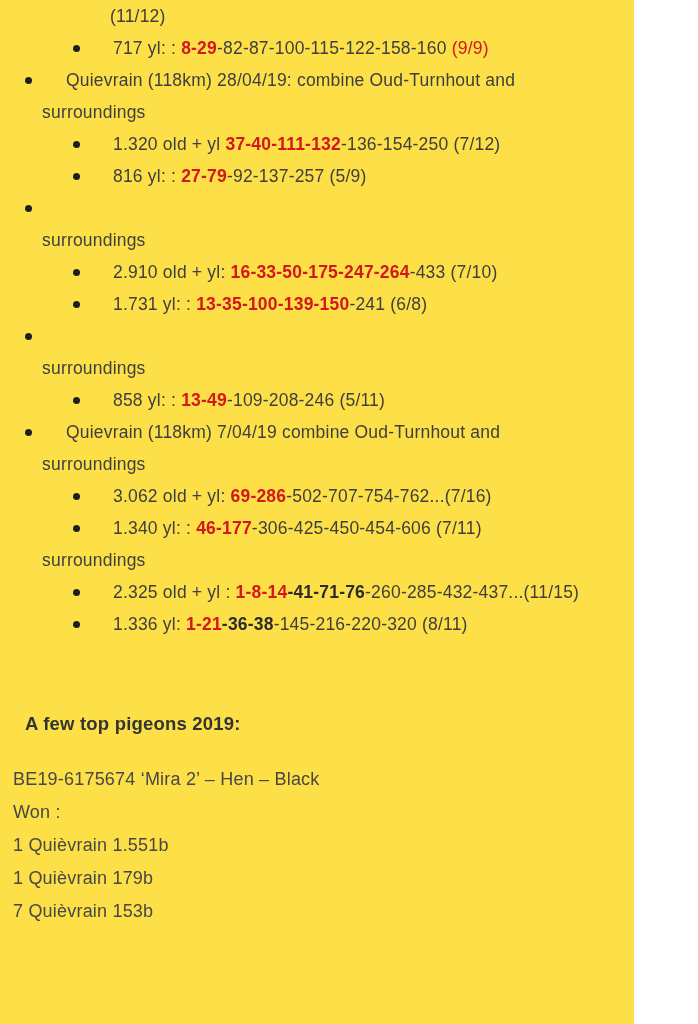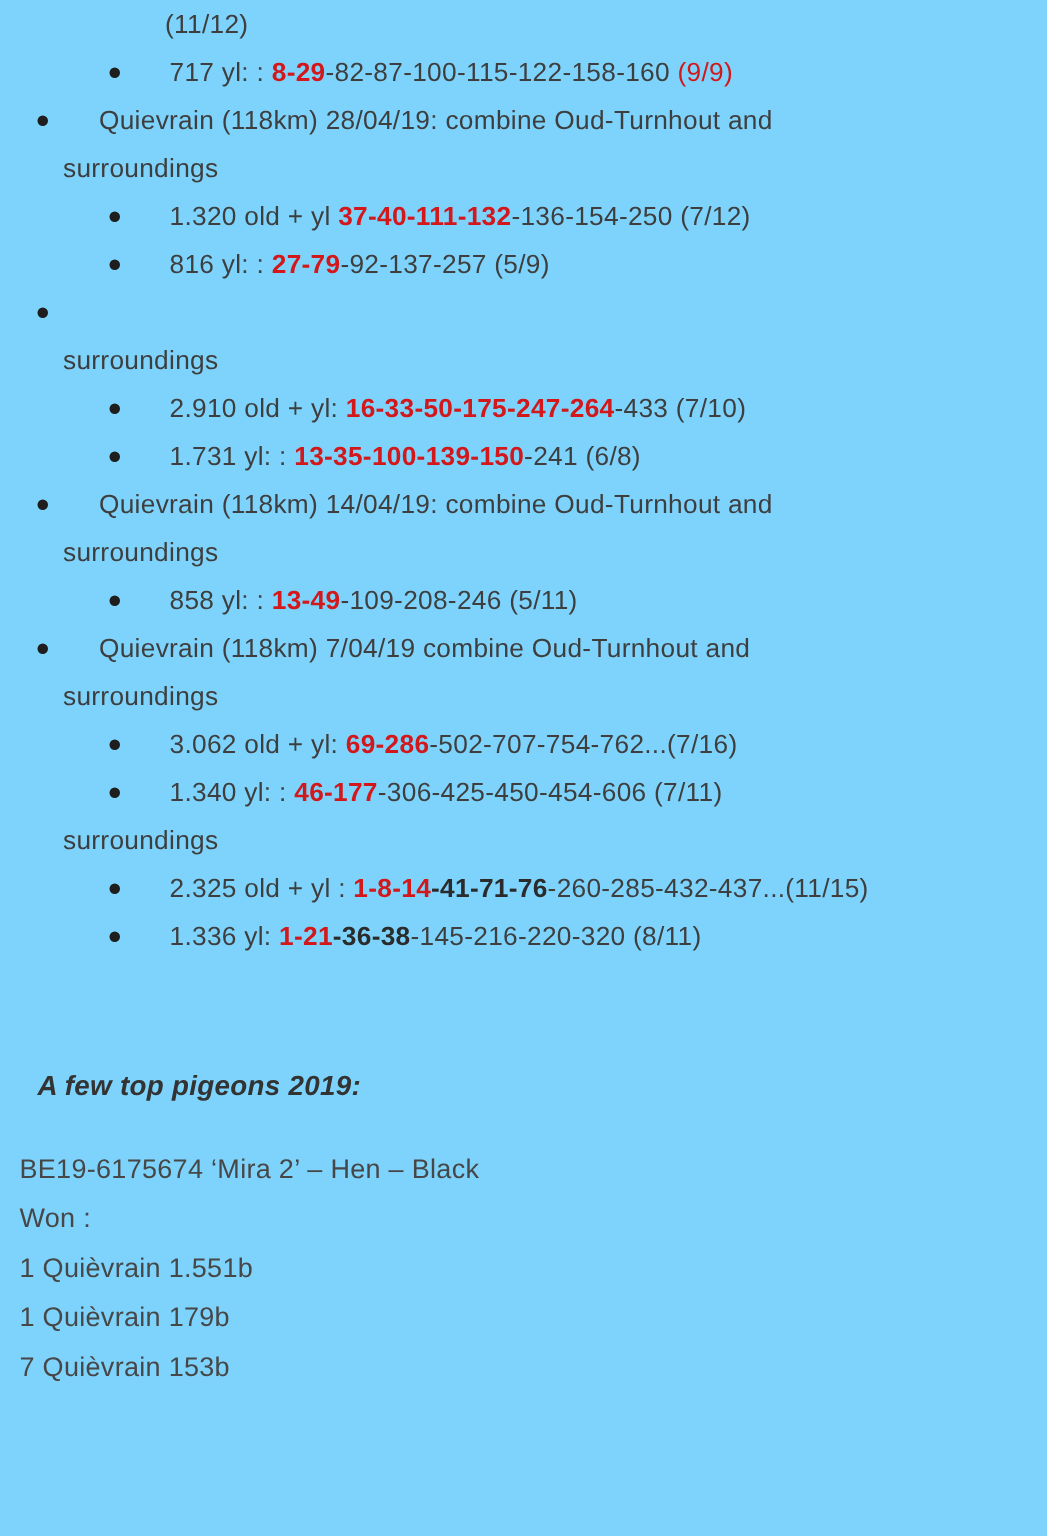--- a/index.html
+++ b/index.html
@@ -5,23 +5,23 @@
   * { margin: 0; padding: 0; box-sizing: border-box; }
   html, body {
     width: 698px;
     height: 1024px;
     background: #ffffff;
     overflow: hidden;
     font-family: "Liberation Sans", "DejaVu Sans", sans-serif;
   }
   .page {
     position: relative;
-    width: 698px;
+    width: 634px;
     height: 1024px;
-    background: #7dd3fc;
+    background: #fde047;
   }
 
   
   .results-list {
     padding-top: 0;
     font-size: 17.5px;
     letter-spacing: 0.2px;
     color: #3e3e3e;
   }
   .line {
@@ -53,21 +53,20 @@
   .seg-red        { color: #d2181b; font-weight: 400; }
 
   
   .top-pigeons-heading {
     margin-top: 68px;
     padding-left: 25px;
     height: 32px;
     line-height: 32px;
     font-size: 18.5px;
     font-weight: 700;
-    font-style: italic;
     letter-spacing: 0.2px;
     color: #333333;
   }
   .pigeon-card {
     margin-top: 23px;
     padding-left: 13px;
     font-size: 18px;
     letter-spacing: 0.2px;
     color: #474747;
   }
@@ -86,21 +85,21 @@
       <div class="line plain"><span>(11/12)</span></div>
       <div class="line sub"><span class="bullet b-sub"></span><span class="seg-normal">717 yl: : </span><span class="seg-red-bold">8-29</span><span class="seg-normal">-82-87-100-115-122-158-160 </span><span class="seg-red">(9/9)</span></div>
       <div class="line race"><span class="bullet b-main"></span><span>Quievrain (118km) 28/04/19: combine Oud-Turnhout and</span></div>
       <div class="line race-cont"><span>surroundings</span></div>
       <div class="line sub"><span class="bullet b-sub"></span><span class="seg-normal">1.320 old + yl </span><span class="seg-red-bold">37-40-111-132</span><span class="seg-normal">-136-154-250 (7/12)</span></div>
       <div class="line sub"><span class="bullet b-sub"></span><span class="seg-normal">816 yl: : </span><span class="seg-red-bold">27-79</span><span class="seg-normal">-92-137-257 (5/9)</span></div>
       <div class="line race"><span class="bullet b-main"></span></div>
       <div class="line race-cont"><span>surroundings</span></div>
       <div class="line sub"><span class="bullet b-sub"></span><span class="seg-normal">2.910 old + yl: </span><span class="seg-red-bold">16-33-50-175-247-264</span><span class="seg-normal">-433 (7/10)</span></div>
       <div class="line sub"><span class="bullet b-sub"></span><span class="seg-normal">1.731 yl: : </span><span class="seg-red-bold">13-35-100-139-150</span><span class="seg-normal">-241 (6/8)</span></div>
-      <div class="line race"><span class="bullet b-main"></span><span>Quievrain (118km) 14/04/19: combine Oud-Turnhout and</span></div>
+      <div class="line race"><span class="bullet b-main"></span></div>
       <div class="line race-cont"><span>surroundings</span></div>
       <div class="line sub"><span class="bullet b-sub"></span><span class="seg-normal">858 yl: : </span><span class="seg-red-bold">13-49</span><span class="seg-normal">-109-208-246 (5/11)</span></div>
       <div class="line race"><span class="bullet b-main"></span><span>Quievrain (118km) 7/04/19 combine Oud-Turnhout and</span></div>
       <div class="line race-cont"><span>surroundings</span></div>
       <div class="line sub"><span class="bullet b-sub"></span><span class="seg-normal">3.062 old + yl: </span><span class="seg-red-bold">69-286</span><span class="seg-normal">-502-707-754-762...(7/16)</span></div>
       <div class="line sub"><span class="bullet b-sub"></span><span class="seg-normal">1.340 yl: : </span><span class="seg-red-bold">46-177</span><span class="seg-normal">-306-425-450-454-606 (7/11)</span></div>
       <div class="line race-cont"><span>surroundings</span></div>
       <div class="line sub"><span class="bullet b-sub"></span><span class="seg-normal">2.325 old + yl : </span><span class="seg-red-bold">1-8-14</span><span class="seg-black-bold">-41-71-76</span><span class="seg-normal">-260-285-432-437...(11/15)</span></div>
       <div class="line sub"><span class="bullet b-sub"></span><span class="seg-normal">1.336 yl: </span><span class="seg-red-bold">1-21</span><span class="seg-black-bold">-36-38</span><span class="seg-normal">-145-216-220-320 (8/11)</span></div>
     </div>

